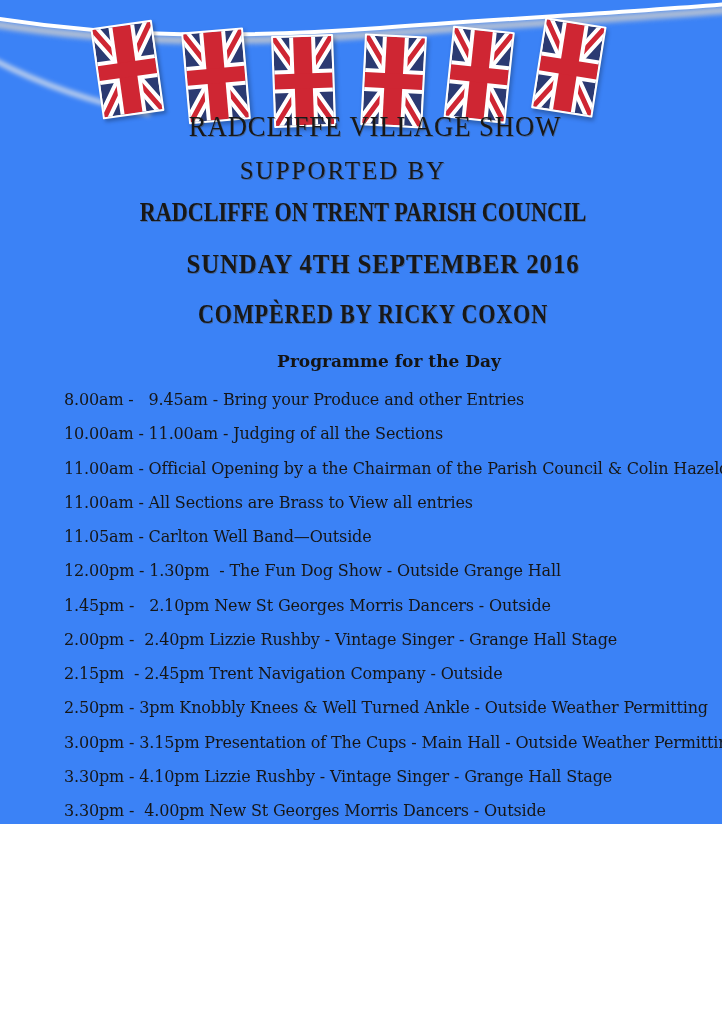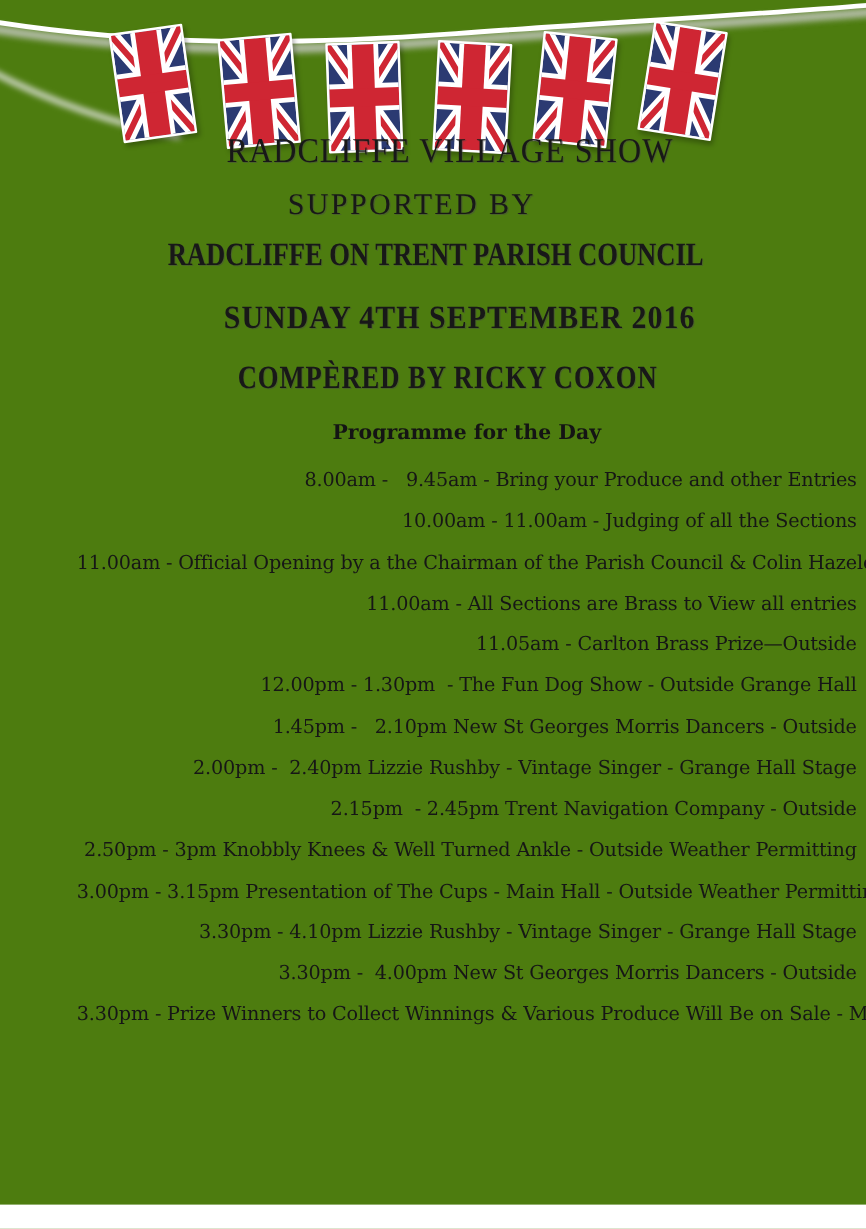--- a/index.html
+++ b/index.html
@@ -1,19 +1,19 @@
 <!DOCTYPE html>
 <html style="--flag-blue: #2b3a72; --flag-red: #cf2633; --flag-white: #ffffff; --string-gray: #cdcdcd;"><head>
 <meta charset="utf-8">
 <style>
   html,body{margin:0;padding:0;background:#ffffff;}
   .page{
     position:relative;
-    width:722px;height:1004px;
-    background:#4d7c0f;
+    width:722px;height:824px;
+    background:#3b82f6;
     overflow:hidden;
     font-family:"DejaVu Serif",serif;
     color:#1b1b1b;
   }
 
   
   .string-svg{position:absolute;top:0;left:0;z-index:1;}
   .string-shadow{stroke:var(--string-gray,#cfcfcf);stroke-width:7;fill:none;opacity:.85;}
   .string-line{stroke:#ffffff;stroke-width:4;fill:none;}
   .string-shadow2{stroke:#e9e9e9;stroke-width:4;fill:none;}
@@ -60,21 +60,21 @@
   .h-compere  {top:299px;left:12px;font-size:27px;font-weight:700;transform:scaleX(.82);letter-spacing:1px;}
 
   .prog-heading{
     position:absolute;top:351px;left:28px;width:722px;
     text-align:center;font-size:17px;font-weight:700;
     font-family:"DejaVu Serif",serif;color:#141414;z-index:3;
   }
 
   
   .prog-list{
-    position:absolute;top:383px;left:64px;right:8px;z-index:3;text-align:right;
+    position:absolute;top:383px;left:64px;right:8px;z-index:3;
   }
   .prog-row{
     font-size:16px;
     line-height:34.25px;
     white-space:pre;
     letter-spacing:-0.15px;
     color:#161616;
   }
 </style>
 </head>
@@ -168,21 +168,21 @@
   <div class="hline h-date">SUNDAY 4TH SEPTEMBER 2016</div>
   <div class="hline h-compere">COMPÈRED BY RICKY COXON</div>
 
   <div class="prog-heading">Programme for the Day</div>
 
   <div class="prog-list" id="programme-list">
       <div class="prog-row">8.00am -   9.45am - Bring your Produce and other Entries</div>
       <div class="prog-row">10.00am - 11.00am - Judging of all the Sections</div>
       <div class="prog-row">11.00am - Official Opening by a the Chairman of the Parish Council &amp; Colin Hazelden</div>
       <div class="prog-row">11.00am - All Sections are Brass to View all entries</div>
-      <div class="prog-row">11.05am - Carlton Brass Prize—Outside</div>
+      <div class="prog-row">11.05am - Carlton Well Band—Outside</div>
       <div class="prog-row">12.00pm - 1.30pm  - The Fun Dog Show - Outside Grange Hall</div>
       <div class="prog-row">1.45pm -   2.10pm New St Georges Morris Dancers - Outside</div>
       <div class="prog-row">2.00pm -  2.40pm Lizzie Rushby - Vintage Singer - Grange Hall Stage</div>
       <div class="prog-row">2.15pm  - 2.45pm Trent Navigation Company - Outside</div>
       <div class="prog-row">2.50pm - 3pm Knobbly Knees &amp; Well Turned Ankle - Outside Weather Permitting</div>
       <div class="prog-row">3.00pm - 3.15pm Presentation of The Cups - Main Hall - Outside Weather Permitting</div>
       <div class="prog-row">3.30pm - 4.10pm Lizzie Rushby - Vintage Singer - Grange Hall Stage</div>
       <div class="prog-row">3.30pm -  4.00pm New St Georges Morris Dancers - Outside</div>
       <div class="prog-row">3.30pm - Prize Winners to Collect Winnings &amp; Various Produce Will Be on Sale - Main Hall</div>
     </div>

